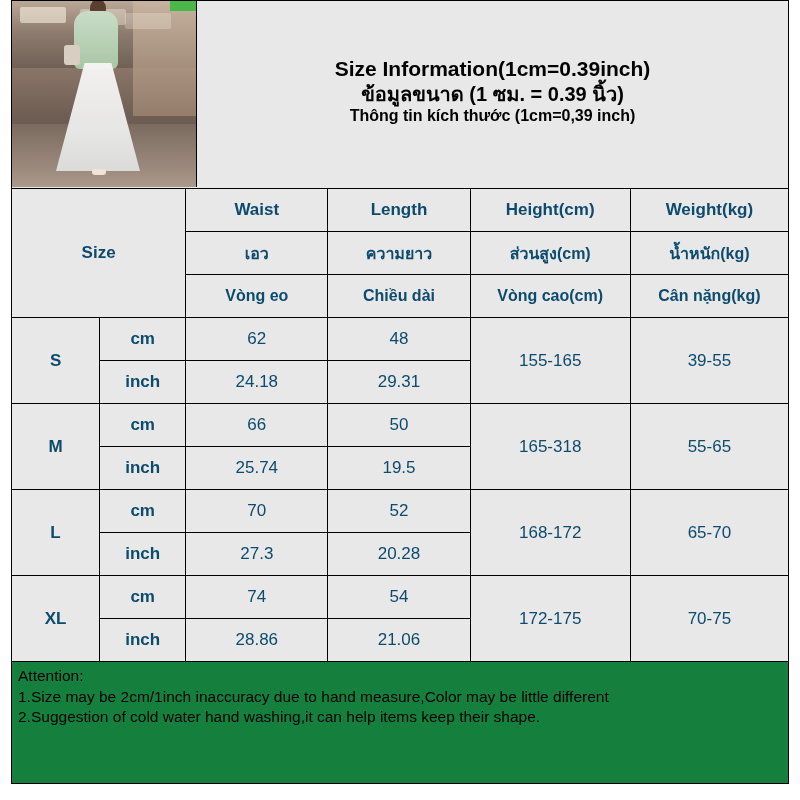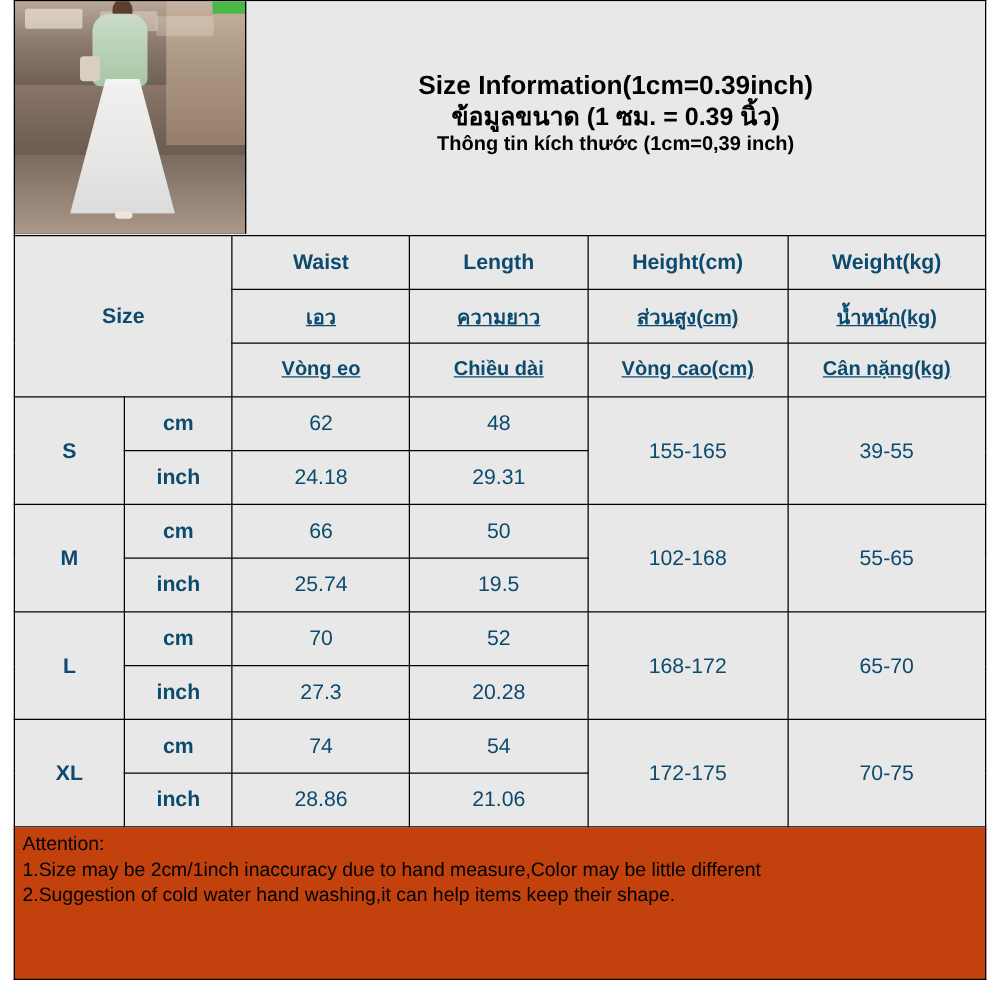--- a/index.html
+++ b/index.html
@@ -141,40 +141,40 @@
   .c-wei   { width: 158px; }
 
   td.size-label {
     font-size: 28px;
     font-weight: bold;
   }
   td.hdr {
     font-weight: bold;
     font-size: 17px;
   }
-  td.hdr.sm { font-size: 16px; text-decoration: underline; }
+  td.hdr.sm { font-size: 16px; }
   td.row-size {
     font-weight: bold;
     font-size: 19px;
   }
   td.unit {
     font-weight: bold;
     font-size: 16px;
   }
   td.val { font-size: 17px; }
   td.range { font-size: 17px; }
 
   
   .attention {
     width: 778px;
     margin: 0 auto;
     border: 1px solid #000;
     border-top: none;
     box-sizing: border-box;
-    background: #c2410c;
+    background: #15803d;
     padding: 4px 6px 8px 6px;
     font-size: 15.5px;
     line-height: 1.33;
     color: #000;
     height: 122px;
   }
   .attention p { margin: 0; }
 </style>
 </head>
 <body>
@@ -245,21 +245,21 @@
         <td class="unit">inch</td>
         <td class="val">24.18</td>
         <td class="val">29.31</td>
       </tr>
 
       <tr>
         <td class="row-size" rowspan="2">M</td>
         <td class="unit">cm</td>
         <td class="val">66</td>
         <td class="val">50</td>
-        <td class="range" rowspan="2">102-168</td>
+        <td class="range" rowspan="2">165-318</td>
         <td class="range" rowspan="2">55-65</td>
       </tr>
       <tr>
         <td class="unit">inch</td>
         <td class="val">25.74</td>
         <td class="val">19.5</td>
       </tr>
 
       <tr>
         <td class="row-size" rowspan="2">L</td>

